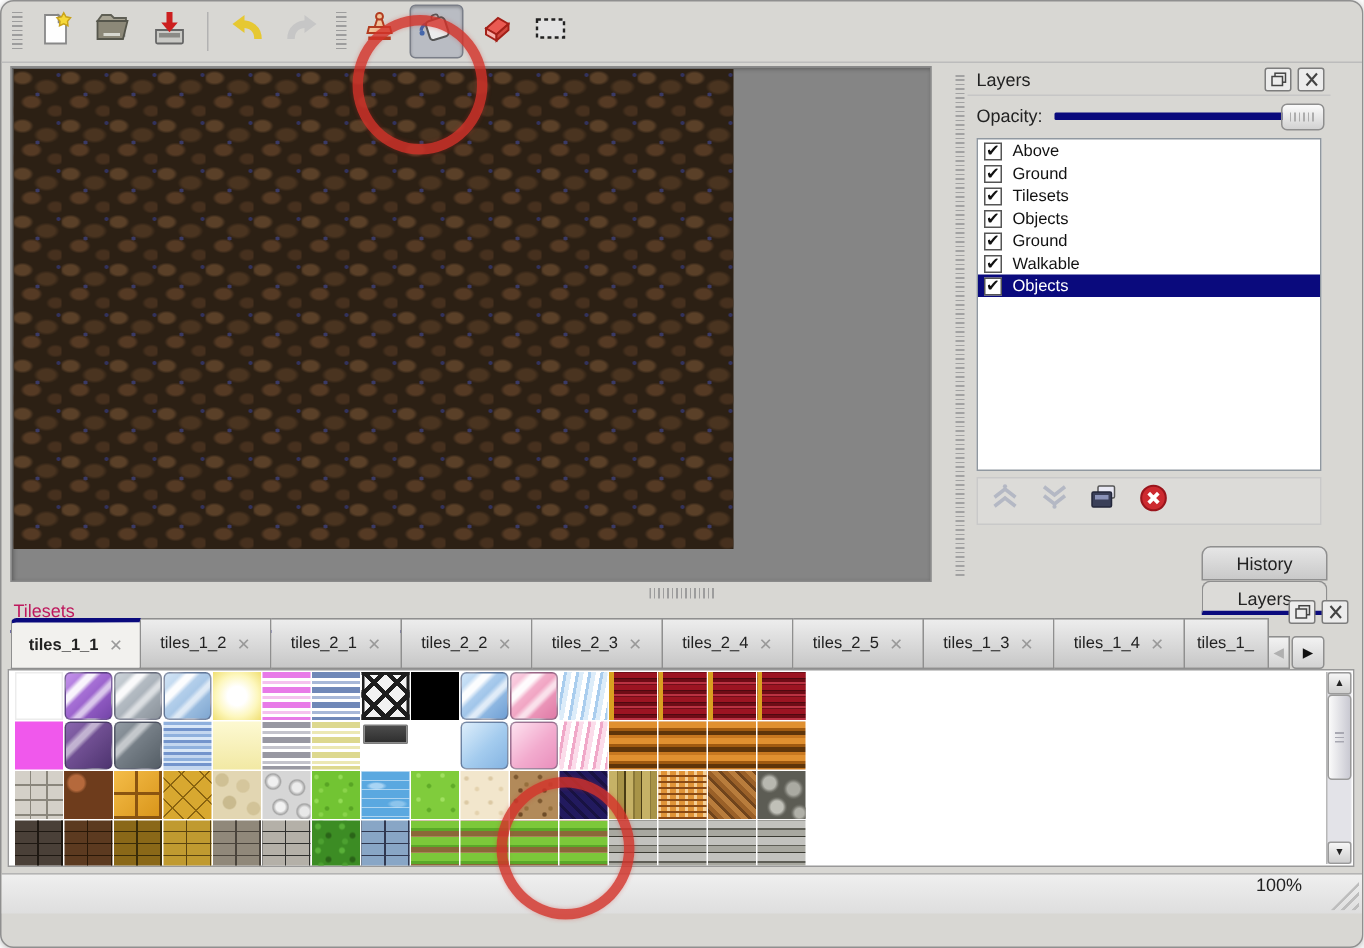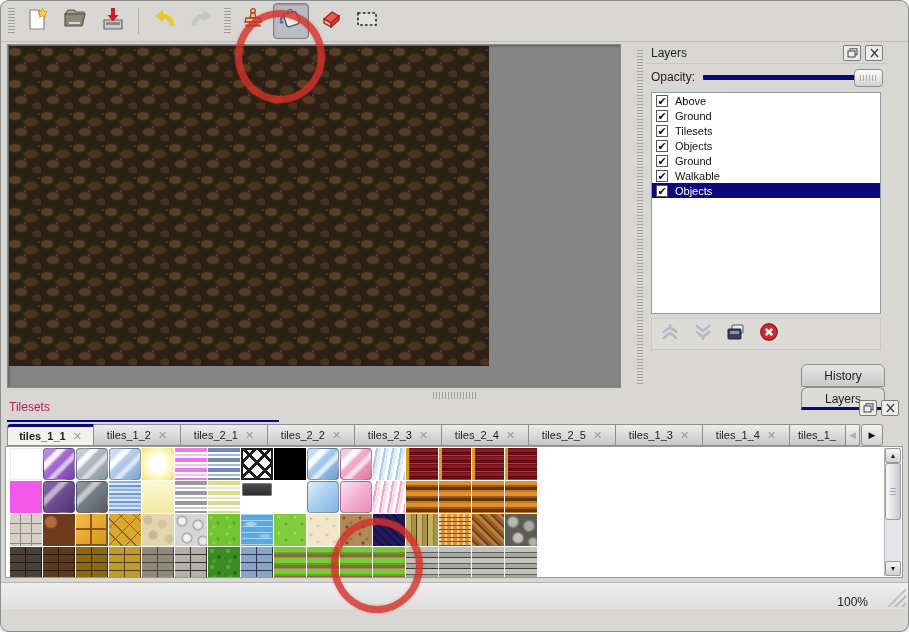--- a/index.html
+++ b/index.html
@@ -56,21 +56,21 @@
     border:1px solid #8f8f8f;border-radius:6px 6px 0 0;background:linear-gradient(#e6e6e6,#c9c9c9);margin-right:2px;}
   .ptab.act{background:#dcdbd8;border-bottom:3px solid #0a0a7d;padding-bottom:1px;}
   
   .splitter{height:10px;display:grid;place-items:center;}
   .splitter-handle{width:44px;height:7px;background:repeating-linear-gradient(90deg,#9d9d9d 0 1px,transparent 1px 3px);}
   
   .ts-dock{margin:0 5px 0 4px;height:182px;}
   .ts-titlebar{height:20px;display:flex;align-items:flex-start;justify-content:space-between;padding:0 4px;font-size:12px;color:#be185d;}
   .ts-underline{height:2px;width:272px;background:#0a0a7d;margin-left:2px;}
   .ts-tabs{height:24px;display:flex;align-items:flex-end;padding-left:2px;}
-  .tstab{height:22px;box-sizing:border-box;min-width:87px;display:flex;align-items:center;justify-content:center;gap:7px;
+  .tstab{height:34px;box-sizing:border-box;min-width:87px;display:flex;align-items:center;justify-content:center;gap:7px;
     font-size:11px;color:#222;border:1px solid #8f8f8f;border-left-width:0;background:linear-gradient(#ededed,#c7c7c7);}
   .tstab:first-child{border-left-width:1px;border-radius:4px 0 0 0;}
   .tstab.act{background:#f2f1ee;border-top:3px solid #0a0a7d;font-weight:bold;}
   .tstab.trunc{min-width:56px;max-width:56px;overflow:hidden;justify-content:flex-start;padding-left:8px;}
   .tstab-x{color:#9a9a9a;font-size:11px;font-weight:bold;}
   .ts-scrollbtn{height:22px;box-sizing:border-box;display:grid;place-items:center;border:1px solid #8f8f8f;background:linear-gradient(#f2f2f2,#d2d2d2);font-size:9px;}
   .ts-scrollbtn.left{width:14px;border-left-width:0;color:#b0b0b0;}
   .ts-scrollbtn.right{width:22px;border-radius:3px;margin-left:1px;color:#111;}
   .ts-palette-wrap{height:132px;box-sizing:border-box;border:1px solid #999;background:#fff;position:relative;overflow:hidden;}
   .ts-palette{position:absolute;left:4px;top:1px;display:grid;grid-template-columns:repeat(16,32px);grid-auto-rows:32px;gap:1px;}
@@ -80,21 +80,21 @@
     display:flex;flex-direction:column;}
   .vs-btn{height:15px;background:linear-gradient(#f6f6f6,#cfcfcf);border:1px solid #9a9a9a;border-radius:2px;
     display:grid;place-items:center;font-size:7px;color:#222;box-sizing:border-box;}
   .vs-track{flex:1;position:relative;}
   .vs-thumb{position:absolute;left:0;right:0;top:0;height:57px;background:linear-gradient(90deg,#fafafa,#c9c9d2);
     border:1px solid #9a9a9a;border-radius:3px;box-sizing:border-box;}
   .vs-thumb::after{content:"";position:absolute;left:4px;right:4px;top:24px;height:7px;
     background:repeating-linear-gradient(180deg,#a8a8b2 0 1px,transparent 1px 3px);}
   
   .statusbar{height:26px;border-top:1px solid #b4b4b4;background:linear-gradient(#efefef,#dedede);
-    display:flex;align-items:flex-end;justify-content:flex-end;font-size:12px;color:#222;position:relative;}
+    display:flex;align-items:flex-start;justify-content:flex-end;font-size:12px;color:#222;position:relative;}
   .zoom-level{margin-right:40px;}
   .grip{position:absolute;right:2px;bottom:2px;width:19px;height:19px;
     background:repeating-linear-gradient(135deg,transparent 0 3px,#bdbdbd 3px 5px);
     clip-path:polygon(100% 0,100% 100%,0 100%);}
   
   .anno{position:absolute;border:7px solid rgba(211,50,42,.82);border-radius:50%;z-index:60;pointer-events:none;
     box-shadow:0 0 3px rgba(211,50,42,.35), inset 0 0 3px rgba(211,50,42,.35);}
   .anno.c1{left:234px;top:9px;width:76px;height:79px;}
   .anno.c2{left:330px;top:517px;width:78px;height:81px;}
   

